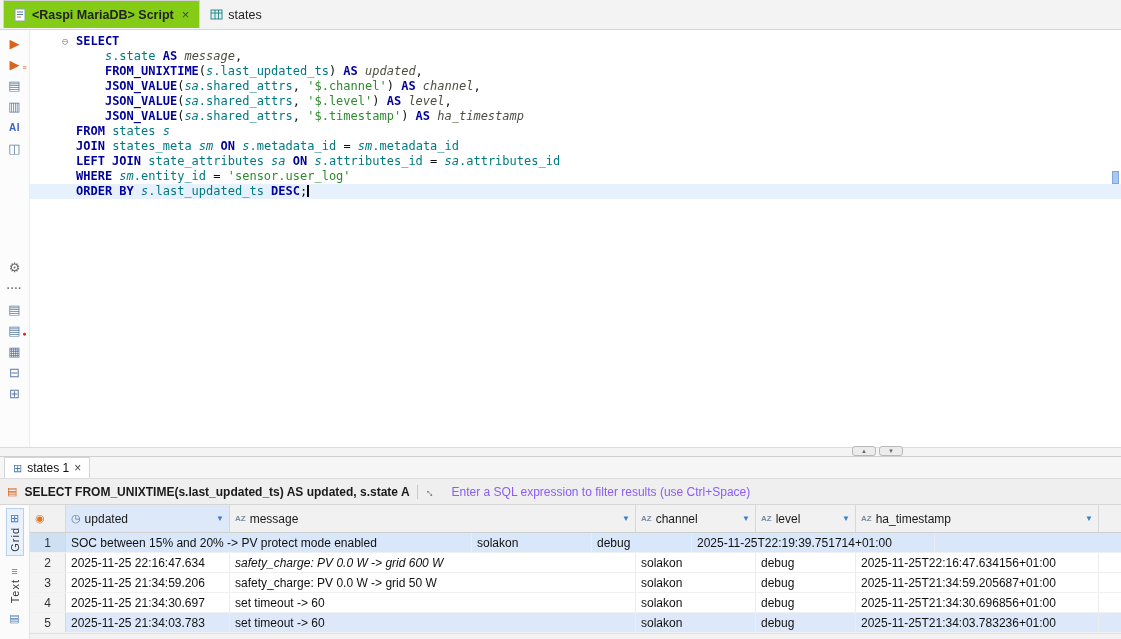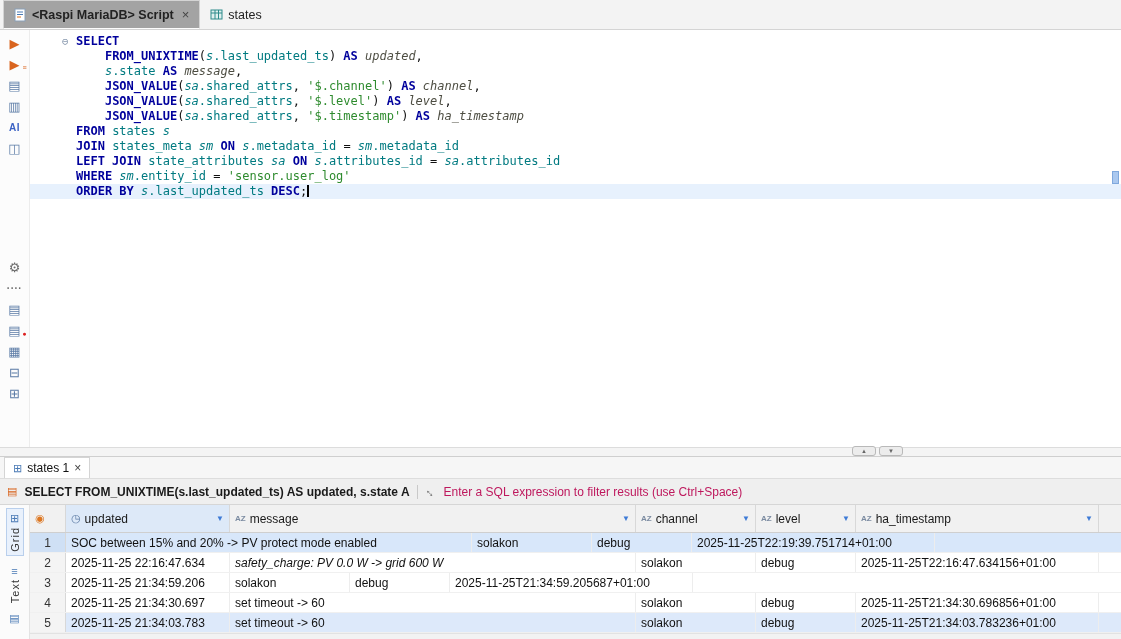--- a/index.html
+++ b/index.html
@@ -2,21 +2,21 @@
 <html style="--kw: #00009c; --id: #007a80; --str: #2e8b2e; --accent: #3e7bd6;"><head>
 <meta charset="utf-8">
 <style>
   * { box-sizing: border-box; margin: 0; padding: 0; }
   html, body { width: 1121px; height: 639px; overflow: hidden; }
   body { font-family: "Liberation Sans", sans-serif; background: #fff; color: #111; position: relative; }
 
   
   .tabbar { height: 30px; background: #f3f3f3; border-bottom: 1px solid #d4d4d4; display: flex; align-items: flex-end; padding-left: 3px; }
   .tab { display: flex; align-items: center; gap: 5px; height: 29px; padding: 0 10px; font-size: 12.5px; color: #222; cursor: pointer; }
-  .tab.active { background: #a3a3a3; border: 1px solid #d4d4d4; border-bottom: 1px solid #fdfdfd; font-weight: bold; }
+  .tab.active { background: #84cc16; border: 1px solid #d4d4d4; border-bottom: 1px solid #fdfdfd; font-weight: bold; }
   .tab .close { color: #444; font-size: 13px; margin-left: 3px; font-weight: normal; }
   .tab .ticon { display: inline-flex; }
 
   
   .main { display: flex; height: 417px; background: #fff; }
   .toolbar { width: 30px; background: #fcfcfc; border-right: 1px solid #ececec; display: flex; flex-direction: column; align-items: center; padding-top: 7px; overflow: hidden; }
   .tgroup { display: flex; flex-direction: column; align-items: center; gap: 6px; }
   .tgroup + .tgroup { margin-top: 104px; }
   .titem { position: relative; width: 20px; height: 15px; text-align: center; font-size: 13px; line-height: 14px; cursor: pointer; }
   .titem.ttext { font-size: 10px; font-weight: bold; letter-spacing: 0.5px; }
@@ -45,21 +45,21 @@
   .rtabbar { height: 22px; background: #f6f6f6; border-bottom: 1px solid #ddd; display: flex; align-items: flex-end; padding-left: 4px; }
   .rtab { display: flex; align-items: center; gap: 5px; height: 21px; padding: 0 8px; font-size: 12px; background: #fff; border: 1px solid #d4d4d4; border-bottom: none; cursor: pointer; }
   .rtab .ricon { color: #4a7ab5; font-size: 11px; }
   .rtab .close { color: #444; font-size: 12px; }
 
   .filterbar { height: 26px; background: #efefef; border-bottom: 1px solid #d6d6d6; display: flex; align-items: center; padding: 0 7px; gap: 7px; font-size: 12px; }
   .filterbar .ficon { color: #d9641e; font-size: 11px; }
   .filterbar .query { font-weight: bold; color: #1a1a1a; white-space: nowrap; }
   .filterbar .fsep { width: 1px; height: 14px; background: #c9c9c9; }
   .filterbar .expand { display: inline-block; transform: rotate(45deg); color: #777; font-size: 12px; cursor: pointer; }
-  .filterbar .placeholder { color: #be185d; flex: 1; white-space: nowrap; overflow: hidden; cursor: text; }
+  .filterbar .placeholder { color: #8b5cf6; flex: 1; white-space: nowrap; overflow: hidden; cursor: text; margin-left: 8px; }
 
   .gridwrap { display: flex; height: 134px; }
   .side-strip { width: 30px; background: #fbfbfb; border-right: 1px solid #e3e3e3; display: flex; flex-direction: column; align-items: center; padding-top: 3px; gap: 5px; }
   .vtab { display: flex; flex-direction: column; align-items: center; padding: 3px 2px; font-size: 11px; color: #333; cursor: pointer; border: 1px solid transparent; }
   .vtab .vicon { font-size: 11px; color: #4a7ab5; margin-bottom: 2px; }
   .vtab.active { background: #e9f1fc; border: 1px solid #b9cfec; }
   .vlabel { writing-mode: vertical-rl; transform: rotate(180deg); letter-spacing: 1px; }
   .stripicon { font-size: 11px; color: #4a7ab5; cursor: pointer; }
 
   .grid { flex: 1; font-size: 12px; overflow: hidden; background: #fff; }
@@ -129,22 +129,22 @@
           <div class="titem" style="color: rgb(91, 123, 166);">▤</div>
           <div class="titem" style="color: rgb(91, 123, 166);">▤<span class="tbadge" style="color: rgb(221, 34, 34);">●</span></div>
           <div class="titem" style="color: rgb(91, 123, 166);">▦</div>
           <div class="titem" style="color: rgb(91, 123, 166);">⊟</div>
           <div class="titem" style="color: rgb(91, 123, 166);">⊞</div>
         </div>
       </div>
     <div class="editor">
       <div class="ruler-mark"></div>
     <div class="line"><span class="gutter">⊖</span><span class="tk-kw">SELECT</span></div>
+        <div class="line"><span class="gutter"></span><span class="tk-p">    </span><span class="tk-al">s</span><span class="tk-id">.state</span><span class="tk-p"> </span><span class="tk-kw">AS</span><span class="tk-p"> </span><span class="tk-ca">message</span><span class="tk-p">,</span></div>
         <div class="line"><span class="gutter"></span><span class="tk-p">    </span><span class="tk-fn">FROM_UNIXTIME</span><span class="tk-p">(</span><span class="tk-al">s</span><span class="tk-id">.last_updated_ts</span><span class="tk-p">) </span><span class="tk-kw">AS</span><span class="tk-p"> </span><span class="tk-ca">updated</span><span class="tk-p">,</span></div>
-        <div class="line"><span class="gutter"></span><span class="tk-p">    </span><span class="tk-al">s</span><span class="tk-id">.state</span><span class="tk-p"> </span><span class="tk-kw">AS</span><span class="tk-p"> </span><span class="tk-ca">message</span><span class="tk-p">,</span></div>
         <div class="line"><span class="gutter"></span><span class="tk-p">    </span><span class="tk-fn">JSON_VALUE</span><span class="tk-p">(</span><span class="tk-al">sa</span><span class="tk-id">.shared_attrs</span><span class="tk-p">, </span><span class="tk-str">'$.channel'</span><span class="tk-p">) </span><span class="tk-kw">AS</span><span class="tk-p"> </span><span class="tk-ca">channel</span><span class="tk-p">,</span></div>
         <div class="line"><span class="gutter"></span><span class="tk-p">    </span><span class="tk-fn">JSON_VALUE</span><span class="tk-p">(</span><span class="tk-al">sa</span><span class="tk-id">.shared_attrs</span><span class="tk-p">, </span><span class="tk-str">'$.level'</span><span class="tk-p">) </span><span class="tk-kw">AS</span><span class="tk-p"> </span><span class="tk-ca">level</span><span class="tk-p">,</span></div>
         <div class="line"><span class="gutter"></span><span class="tk-p">    </span><span class="tk-fn">JSON_VALUE</span><span class="tk-p">(</span><span class="tk-al">sa</span><span class="tk-id">.shared_attrs</span><span class="tk-p">, </span><span class="tk-str">'$.timestamp'</span><span class="tk-p">) </span><span class="tk-kw">AS</span><span class="tk-p"> </span><span class="tk-ca">ha_timestamp</span></div>
         <div class="line"><span class="gutter"></span><span class="tk-kw">FROM</span><span class="tk-p"> </span><span class="tk-id">states</span><span class="tk-p"> </span><span class="tk-al">s</span></div>
         <div class="line"><span class="gutter"></span><span class="tk-kw">JOIN</span><span class="tk-p"> </span><span class="tk-id">states_meta</span><span class="tk-p"> </span><span class="tk-al">sm</span><span class="tk-p"> </span><span class="tk-kw">ON</span><span class="tk-p"> </span><span class="tk-al">s</span><span class="tk-id">.metadata_id</span><span class="tk-p"> = </span><span class="tk-al">sm</span><span class="tk-id">.metadata_id</span></div>
         <div class="line"><span class="gutter"></span><span class="tk-kw">LEFT JOIN</span><span class="tk-p"> </span><span class="tk-id">state_attributes</span><span class="tk-p"> </span><span class="tk-al">sa</span><span class="tk-p"> </span><span class="tk-kw">ON</span><span class="tk-p"> </span><span class="tk-al">s</span><span class="tk-id">.attributes_id</span><span class="tk-p"> = </span><span class="tk-al">sa</span><span class="tk-id">.attributes_id</span></div>
         <div class="line"><span class="gutter"></span><span class="tk-kw">WHERE</span><span class="tk-p"> </span><span class="tk-al">sm</span><span class="tk-id">.entity_id</span><span class="tk-p"> = </span><span class="tk-str">'sensor.user_log'</span></div>
         <div class="line current"><span class="gutter"></span><span class="tk-kw">ORDER BY</span><span class="tk-p"> </span><span class="tk-al">s</span><span class="tk-id">.last_updated_ts</span><span class="tk-p"> </span><span class="tk-kw">DESC</span><span class="tk-p">;</span><span class="caret"></span></div>
       </div>
   </div>
@@ -228,20 +228,21 @@
               <div class="num">2</div>
               <div class="dcell" style="width: 164px;">2025-11-25 22:16:47.634</div>
               <div class="dcell" style="width: 406px; font-style: italic;">safety_charge: PV 0.0 W -&gt; grid 600 W</div>
               <div class="dcell" style="width: 120px;">solakon</div>
               <div class="dcell" style="width: 100px;">debug</div>
               <div class="dcell" style="width: 243px;">2025-11-25T22:16:47.634156+01:00</div>
             </div>
             <div class="grow">
               <div class="num">3</div>
               <div class="dcell" style="width: 164px; text-align: right;">2025-11-25 21:34:59.206</div>
+              <div class="dcell" style="width: 406px;">safety_charge: PV 0.0 W -&gt; grid 50 W</div>
               <div class="dcell" style="width: 120px;">solakon</div>
               <div class="dcell" style="width: 100px;">debug</div>
               <div class="dcell" style="width: 243px;">2025-11-25T21:34:59.205687+01:00</div>
             </div>
             <div class="grow">
               <div class="num">4</div>
               <div class="dcell" style="width: 164px;">2025-11-25 21:34:30.697</div>
               <div class="dcell" style="width: 406px;">set timeout -&gt; 60</div>
               <div class="dcell" style="width: 120px;">solakon</div>
               <div class="dcell" style="width: 100px;">debug</div>

